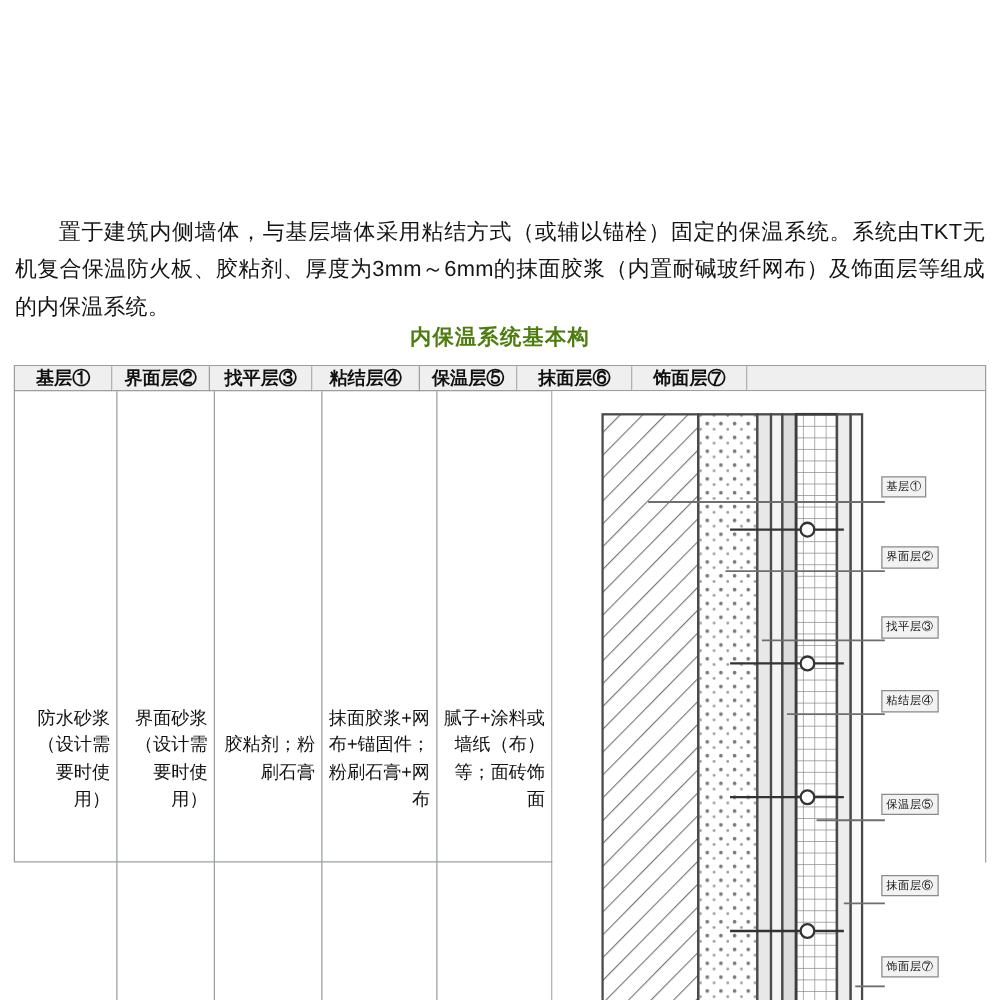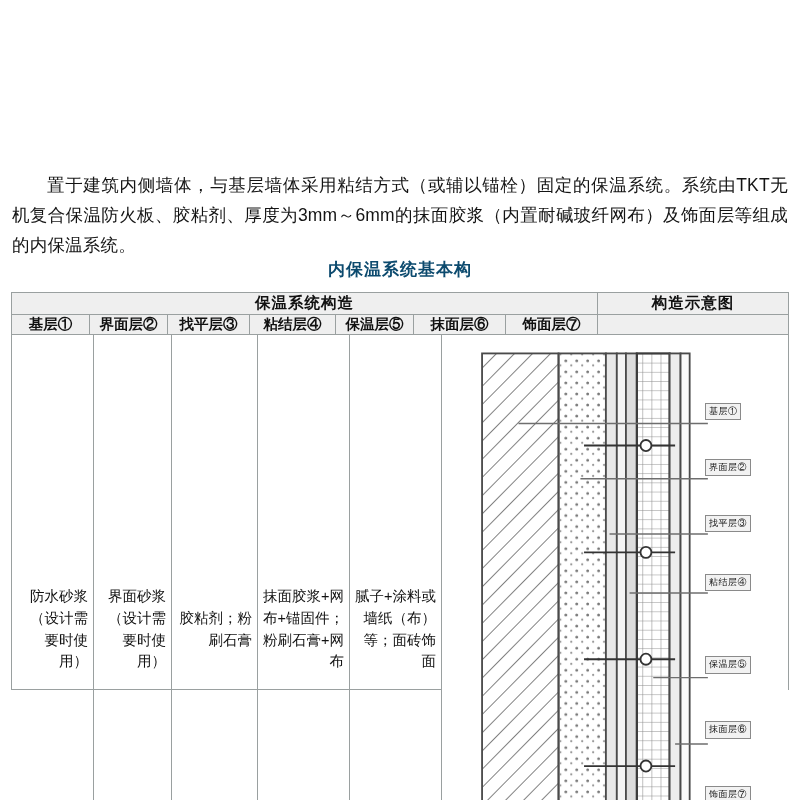--- a/index.html
+++ b/index.html
@@ -36,21 +36,21 @@
   }
   .section-title {
     position: absolute;
     left: 0;
     top: 258px;
     width: 800px;
     text-align: center;
     font-size: 17px;
     font-weight: bold;
     letter-spacing: 1px;
-    color: #0c4a6e;
+    color: #4d7c0f;
   }
   .table-wrap {
     position: absolute;
     left: 11px;
     top: 292px;
     width: 778px;
     height: 398px;
     border: 1px solid #9aa0a0;
     box-sizing: border-box;
     display: flex;
@@ -152,24 +152,20 @@
 <body>
 
 <div class="page">
 
   <p class="intro">置于建筑内侧墙体，与基层墙体采用粘结方式（或辅以锚栓）固定的保温系统。系统由TKT无机复合保温防火板、胶粘剂、厚度为3mm～6mm的抹面胶浆（内置耐碱玻纤网布）及饰面层等组成的内保温系统。</p>
 
   <div class="section-title">内保温系统基本构</div>
 
   <div class="table-wrap">
 
-    <div class="thead-row1">
-      <div class="cell group-head">保温系统构造</div>
-      <div class="cell diagram-head">构造示意图</div>
-    </div>
 
     <div class="thead-row2">
       <div class="col hcell c1">基层①</div>
       <div class="col hcell c2">界面层②</div>
       <div class="col hcell c3">找平层③</div>
       <div class="col hcell c4">粘结层④</div>
       <div class="col hcell c5">保温层⑤</div>
       <div class="col hcell c6">抹面层⑥</div>
       <div class="col hcell c7">饰面层⑦</div>
       <div class="col hcell cdiag diag-head-cell"></div>

